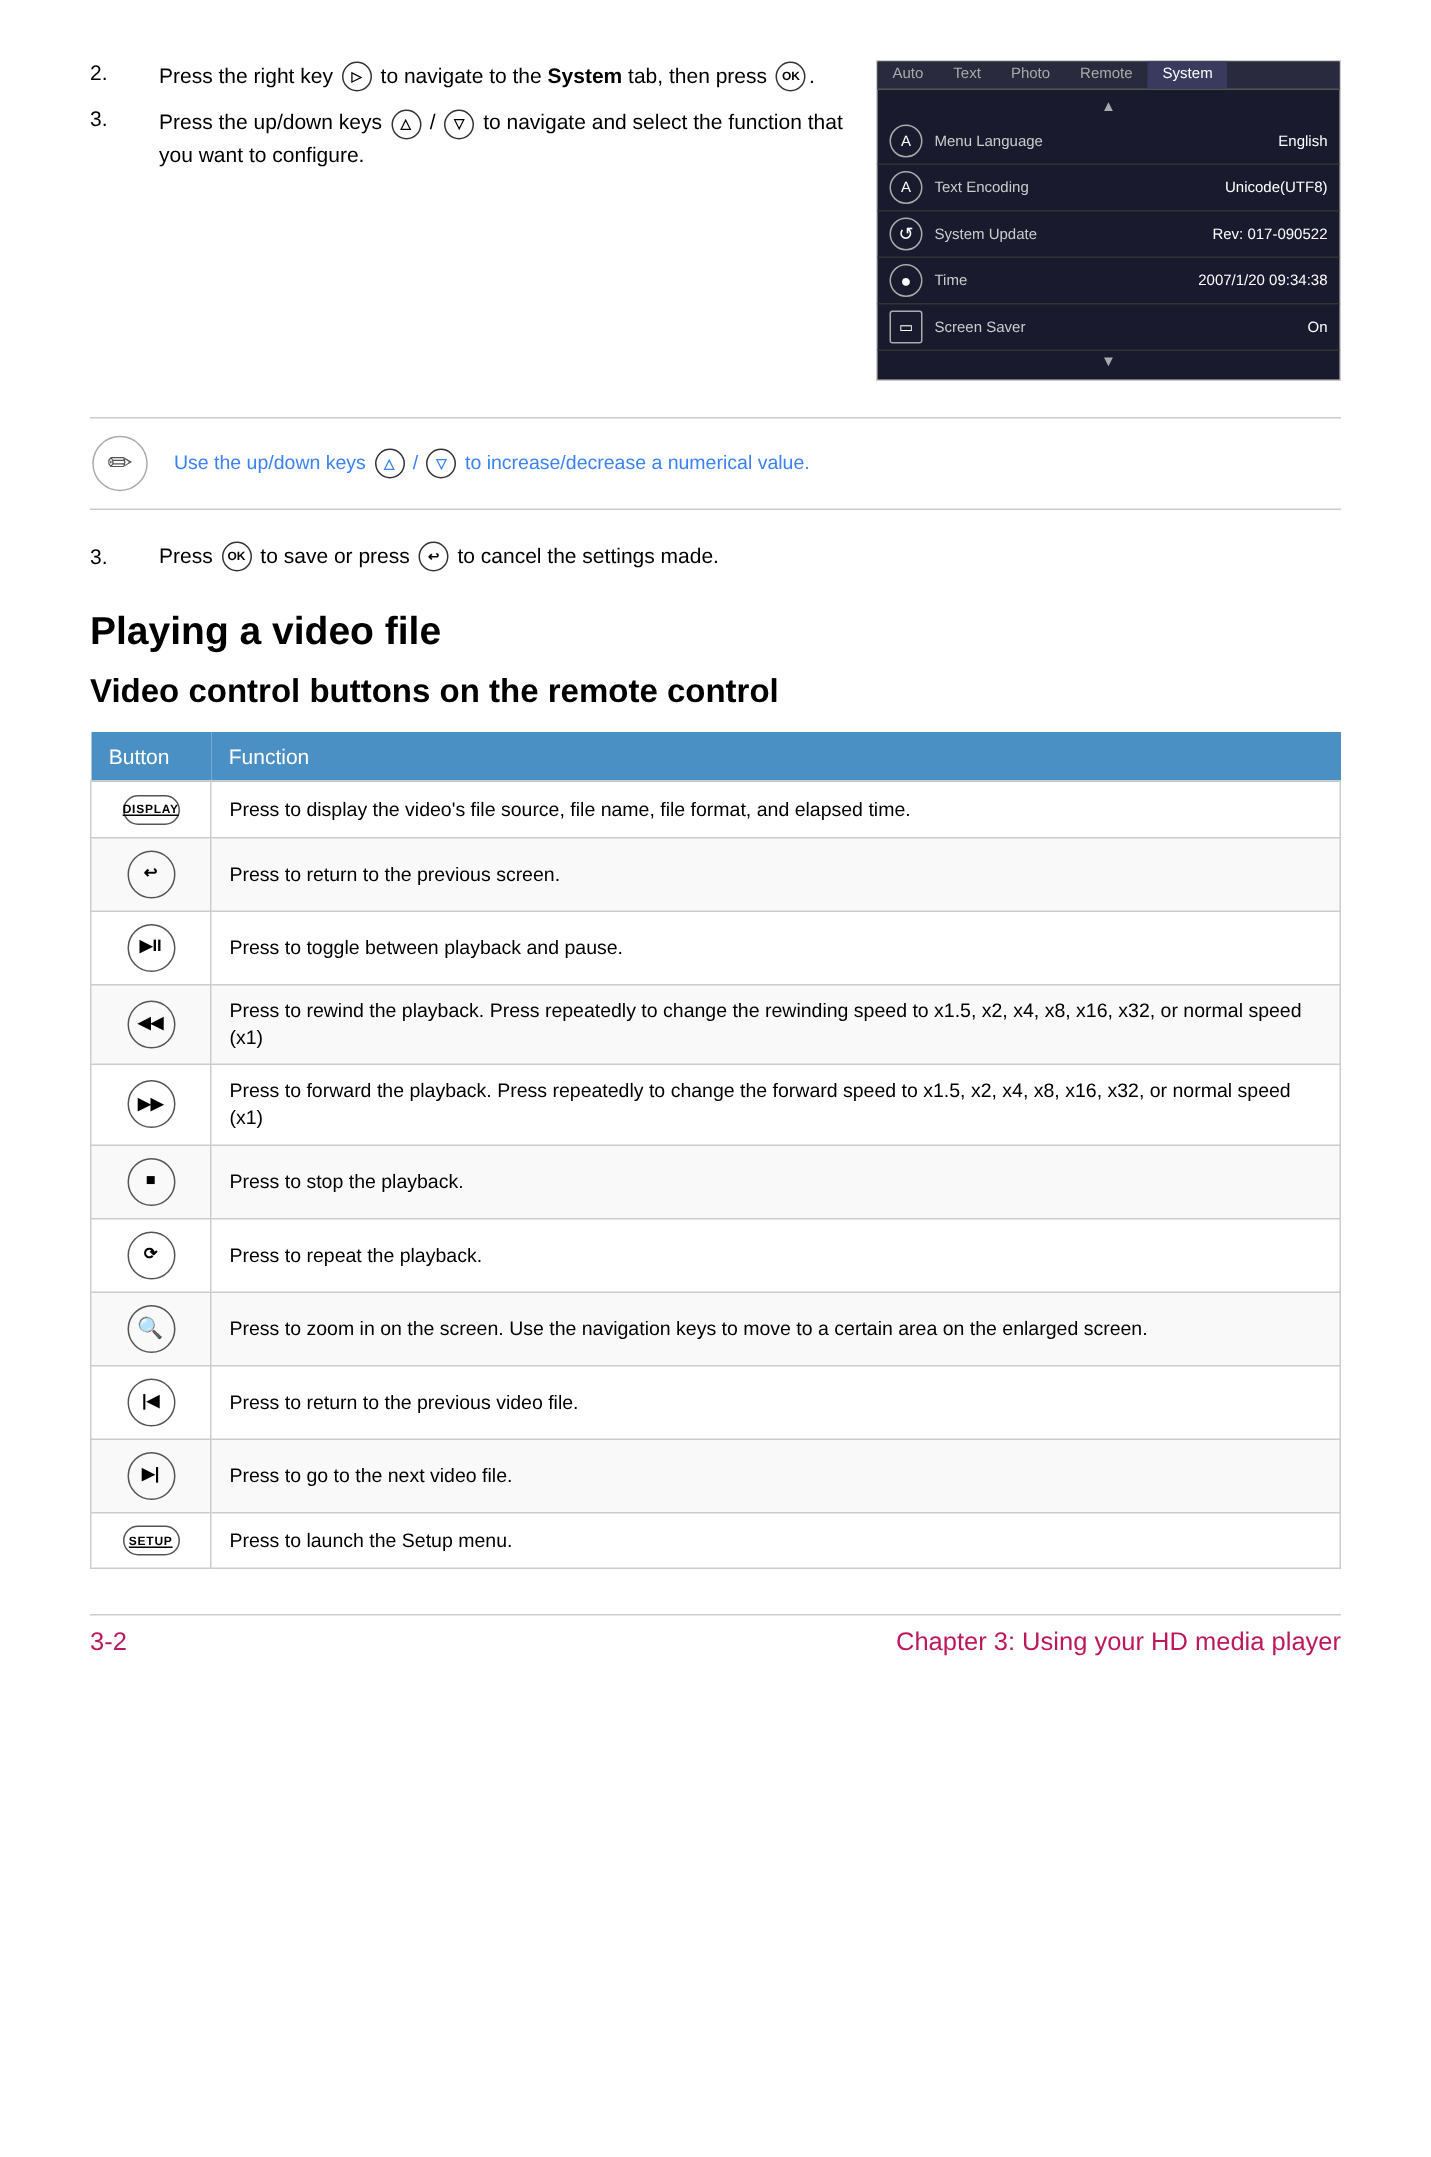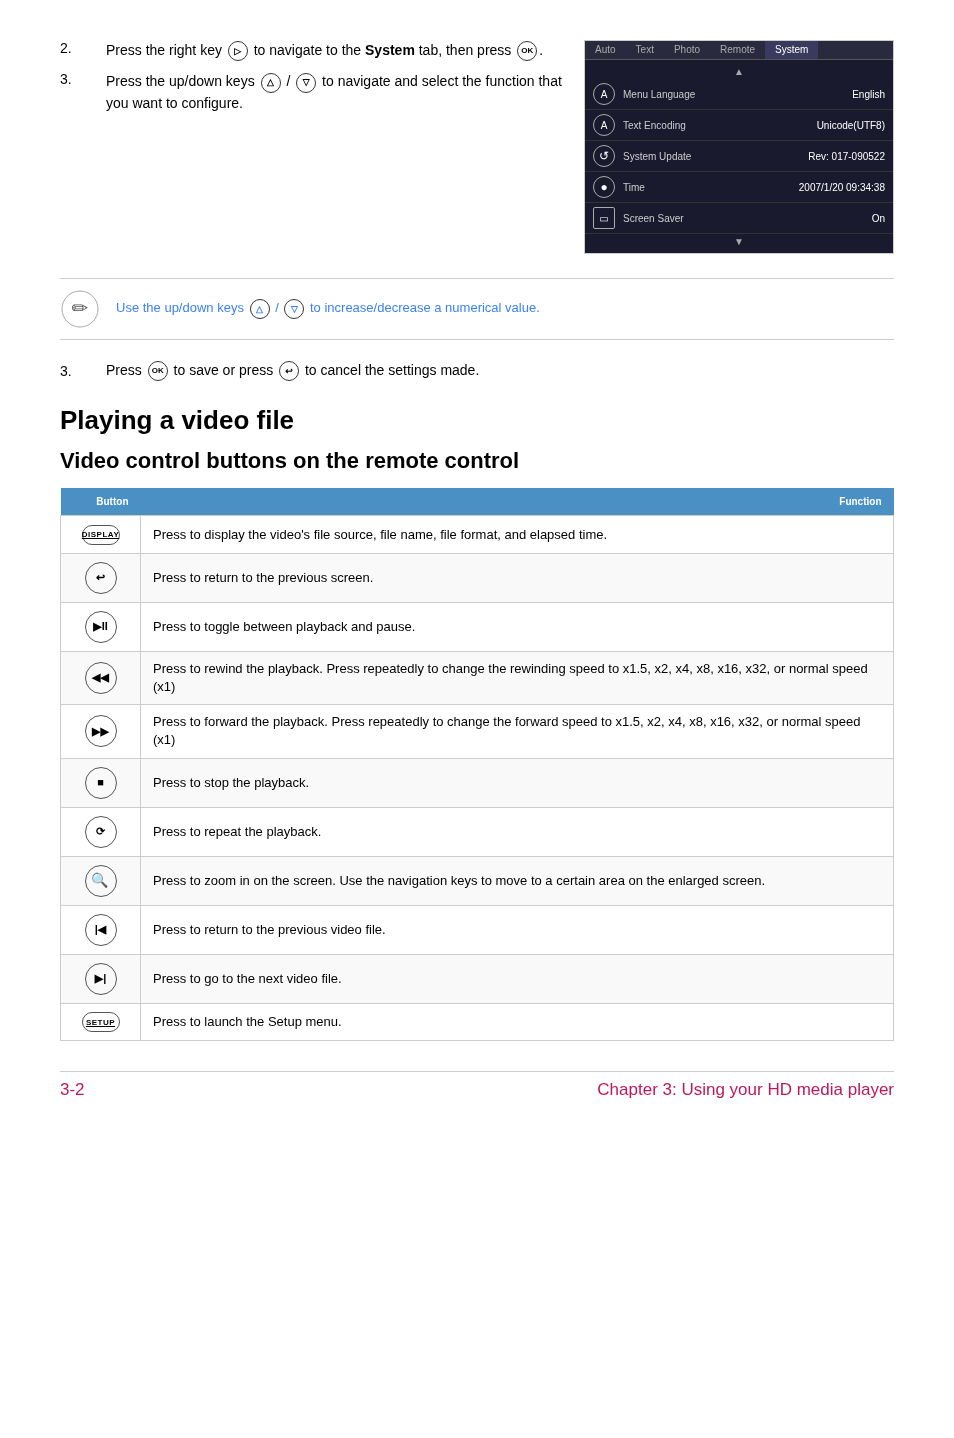--- a/index.html
+++ b/index.html
@@ -144,24 +144,24 @@
     }
 
     .button-table {
       width: 100%;
       border-collapse: collapse;
       margin-bottom: 30px;
     }
     .button-table th {
       background: #4a90c4;
       color: #fff;
-      text-align: right;
+      text-align: left;
       padding: 8px 12px;
-      font-size: 10px;
-      font-weight: bold;
+      font-size: 14px;
+      font-weight: normal;
     }
     .button-table td {
       border: 1px solid #ccc;
       padding: 8px 12px;
       vertical-align: middle;
       font-size: 13px;
       line-height: 1.4;
     }
     .button-table tr td:first-child {
       text-align: center;

